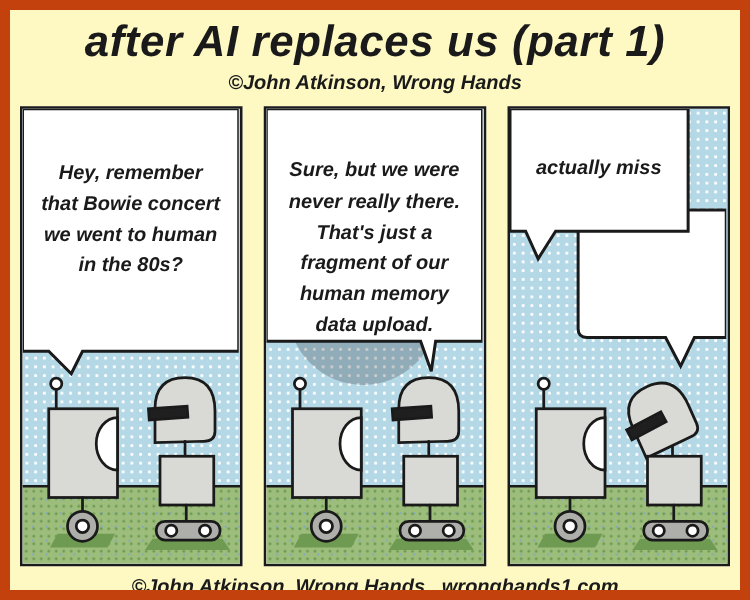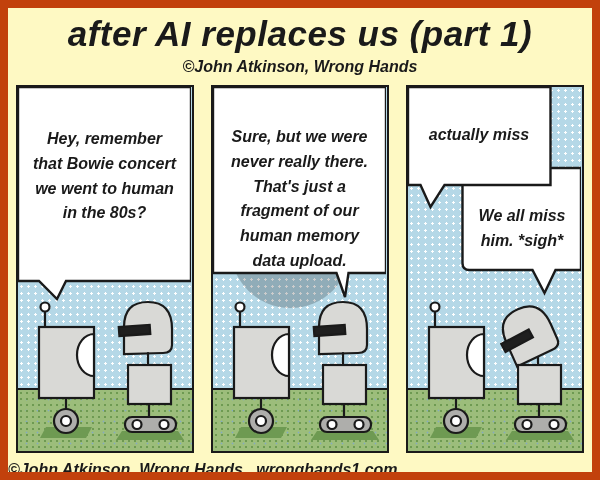--- a/index.html
+++ b/index.html
@@ -40,21 +40,21 @@
   .speech {
     position:absolute; text-align:center; white-space:pre-line;
     font:italic 700 16px/1.55 "Liberation Sans", sans-serif; color:#1a1a1a;
   }
   .speech-1 { left:4px; top:40px; width:165px; }
   .speech-2 { left:4px; top:9px;  width:165px;margin-top:29px; }
   .speech-3a{ left:0;   top:11px; width:142px; }
   .speech-3b{ left:55px; top:117px; width:118px; }
   .ul { text-underline-offset:3px; }
   .credit-bottom {
-    text-align:left; font:italic 700 16px/1.2 "Liberation Sans", sans-serif;
+    text-align:center; font:italic 700 16px/1.2 "Liberation Sans", sans-serif;
     margin-top:7px;
   }
   
   .o  { stroke:#1a1a1a; stroke-width:2.2; stroke-linecap:round; }
   .bub{ fill:#ffffff; stroke:#1a1a1a; stroke-width:2.4; stroke-linejoin:miter; }
 </style>
 </head>
 <body>
 
 <div id="comic">
@@ -183,20 +183,18 @@
           <rect class="o" x="110" y="278" width="43" height="39" fill="#d9d9d6"></rect>
           <line class="o" x1="131" y1="317" x2="131" y2="330"></line>
           <rect class="o" x="107" y="330" width="51" height="15" rx="7" fill="#aeaeab"></rect>
           <circle class="o" cx="119" cy="337.5" r="4.5" fill="#ffffff"></circle>
           <circle class="o" cx="146" cy="337.5" r="4.5" fill="#ffffff"></circle>
         </g>
       </svg>
       <div class="speech speech-3a">
         <div><span class="ul">actually</span><span> miss</span></div>
       </div>
-      <div class="speech speech-3b">We all miss
-him. *sigh*</div>
     </div>
 
   </div>
 
   <div class="credit-bottom">©John Atkinson, Wrong Hands . wronghands1.com</div>
 </div>
 
 </body></html>

